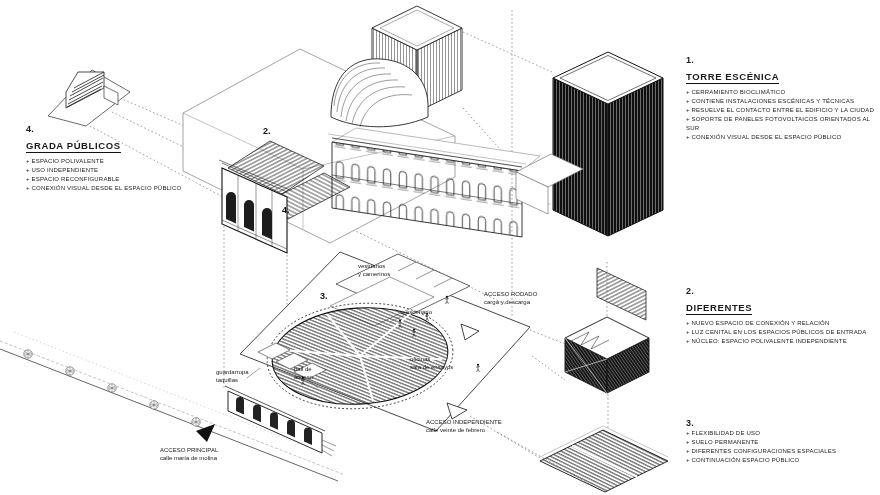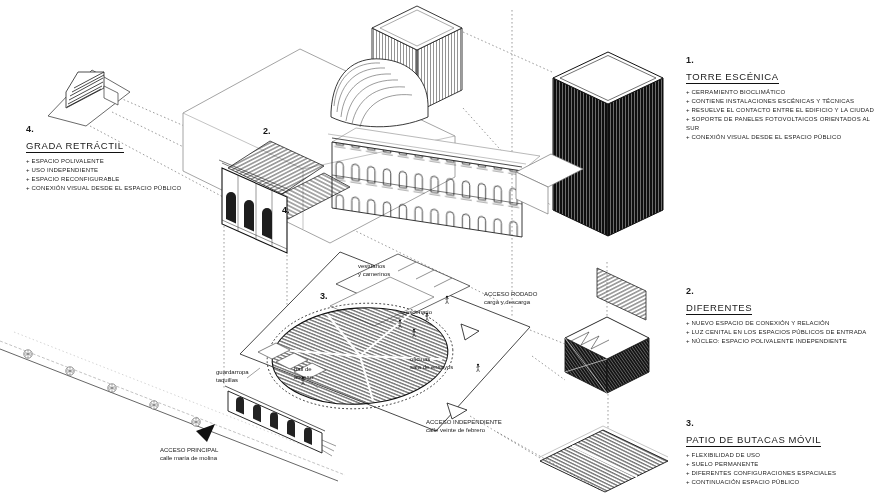--- a/index.html
+++ b/index.html
@@ -1,21 +1,21 @@
 <!DOCTYPE html>
 <html><head>
 <meta charset="utf-8">
 <style>
   html,body{margin:0;padding:0;background:#ffffff;}
   .canvas{position:relative;width:880px;height:495px;background:#ffffff;overflow:hidden;
           font-family:"Liberation Sans", sans-serif;color:#1a1a1a;}
   svg{position:absolute;left:0;top:0;}
   .note{position:absolute;}
   .note-num{font-weight:bold;font-size:9px;letter-spacing:.3px;margin-bottom:1px;}
-  .note-title{display:inline-block;font-weight:normal;font-size:9.5px;letter-spacing:.6px;
+  .note-title{display:inline-block;font-weight:bold;font-size:9.5px;letter-spacing:.6px;
               border-bottom:1.3px solid #111;padding-bottom:1px;margin-bottom:4px;white-space:nowrap;text-align:right;}
   .bullet{font-size:6px;line-height:1.5;letter-spacing:.2px;color:#222;}
   .dlbl{position:absolute;font-size:6px;line-height:1.3;color:#1a1a1a;white-space:nowrap;}
   .dlbl span{display:block;}
   .dnum{position:absolute;font-weight:bold;font-size:9px;color:#111;}
 </style>
 </head>
 <body>
 
 <div class="canvas">
@@ -236,30 +236,29 @@
 <div class="note" style="left:686px;top:286px;width:190px;">
   <div class="note-num">2.</div>
   <div class="note-title">DIFERENTES</div>
   <div class="bullet">+ NUEVO ESPACIO DE CONEXIÓN Y RELACIÓN</div>
   <div class="bullet">+ LUZ CENITAL EN LOS ESPACIOS PÚBLICOS DE ENTRADA</div>
   <div class="bullet">+ NÚCLEO: ESPACIO POLIVALENTE INDEPENDIENTE</div>
 </div>
 
 <div class="note" style="left:686px;top:418px;width:190px;">
   <div class="note-num">3.</div>
-  <div class="note-title">PATIO DE BUTACAS MÓVIL</div>
   <div class="bullet">+ FLEXIBILIDAD DE USO</div>
   <div class="bullet">+ SUELO PERMANENTE</div>
   <div class="bullet">+ DIFERENTES CONFIGURACIONES ESPACIALES</div>
   <div class="bullet">+ CONTINUACIÓN ESPACIO PÚBLICO</div>
 </div>
 
 <div class="note" style="left:26px;top:124px;width:175px;">
   <div class="note-num">4.</div>
-  <div class="note-title">GRADA RETRÁCTIL</div>
+  <div class="note-title">GRADA PÚBLICOS</div>
   <div class="bullet">+ ESPACIO POLIVALENTE</div>
   <div class="bullet">+ USO INDEPENDIENTE</div>
   <div class="bullet">+ ESPACIO RECONFIGURABLE</div>
   <div class="bullet">+ CONEXIÓN VISUAL DESDE EL ESPACIO PÚBLICO</div>
 </div>
 
 <div class="dnum" style="left:263px;top:126px;">2.</div>
 <div class="dnum" style="left:282px;top:205px;">4.</div>
 <div class="dnum" style="left:320px;top:291px;">3.</div>
 

